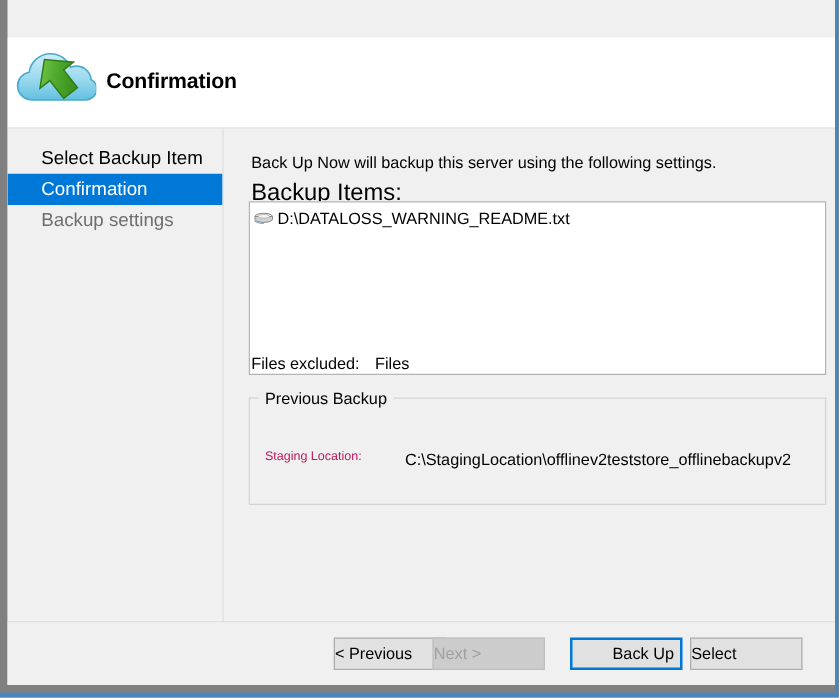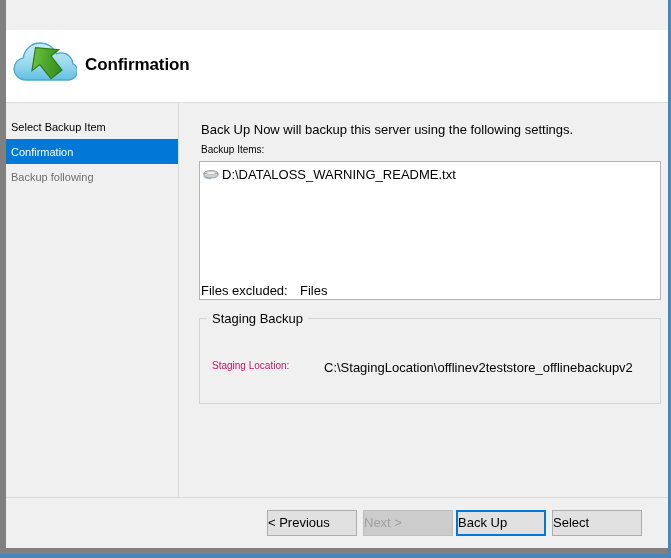--- a/index.html
+++ b/index.html
@@ -139,22 +139,22 @@
     background: #dcdcdc;
   }
   .sidebar-item {
     position: absolute;
     left: 0;
     width: 172px;
     height: 25px;
     display: flex;
     align-items: center;
     box-sizing: border-box;
-    padding-left: 5px;
-    font-size: 11px;
+    padding-left: 27px;
+    font-size: 15px;
     color: #000000;
     white-space: nowrap;
     cursor: default;
   }
   .sidebar-item.selected {
     background: #0078d7;
     color: #ffffff;
   }
   .sidebar-item.disabled {
     color: #6e6e6e;
@@ -175,21 +175,21 @@
     left: 22px;
     top: 19px;
     font-size: 13px;
     color: #000000;
     white-space: nowrap;
   }
   #backup-items-label {
     position: absolute;
     left: 22px;
     top: 41px;
-    font-size: 10px;
+    font-size: 19px;
     color: #000000;
     white-space: nowrap;
   }
 
   
   #backup-items-list {
     position: absolute;
     left: 20px;
     top: 58px;
     width: 462px;
@@ -313,22 +313,22 @@
     background: #cccccc;
     border-color: #bfbfbf;
     color: #a0a0a0;
   }
   .wizard-button.default {
     border: 2px solid #0078d7;
     background: #e1e1e1;
     line-height: 22px;
   }
   #btn-previous { left: 261px; }
-  #btn-next     { left: 357px; }
-  #btn-backup   { left: 450px; }
+  #btn-next     { left: 340px; }
+  #btn-backup   { left: 450px; padding-left: 32px; }
   #btn-cancel   { left: 546px; }
 </style>
 </head>
 <body>
 
 <div id="window-frame">
 
   <div id="client">
 
 
@@ -356,21 +356,21 @@
     <div id="banner-bottom-line"></div>
 
     <div id="sidebar">
       <div class="sidebar-item" style="top:11px;">
         <span>Select Backup Item</span>
       </div>
       <div class="sidebar-item selected" style="top:36px;">
         <span>Confirmation</span>
       </div>
       <div class="sidebar-item disabled" style="top:61px;">
-        <span>Backup following</span>
+        <span>Backup settings</span>
       </div>
     </div>
     <div id="sidebar-divider"></div>
 
     <div id="content">
 
       <div id="intro-text">Back Up Now will backup this server using the following settings.</div>
       <div id="backup-items-label">Backup Items:</div>
 
       <div id="backup-items-list">
@@ -384,21 +384,21 @@
             </svg>
           </span>
           <span id="backup-item-label">D:\DATALOSS_WARNING_README.txt</span>
         </div>
       </div>
 
       <div id="files-excluded-label">Files excluded:</div>
       <div id="files-excluded-value">Files</div>
 
       <div id="offline-backup-group"></div>
-      <div id="offline-backup-legend">Staging Backup</div>
+      <div id="offline-backup-legend">Previous Backup</div>
       <div id="staging-location-label">Staging Location:</div>
       <div id="staging-location-value">C:\StagingLocation\offlinev2teststore_offlinebackupv2</div>
 
     </div>
 
     <div id="footer-separator"></div>
     <div id="footer">
       <button id="btn-previous" class="wizard-button">&lt; Previous</button>
       <button id="btn-next" class="wizard-button disabled" disabled="">Next &gt;</button>
       <button id="btn-backup" class="wizard-button default">Back Up</button>

